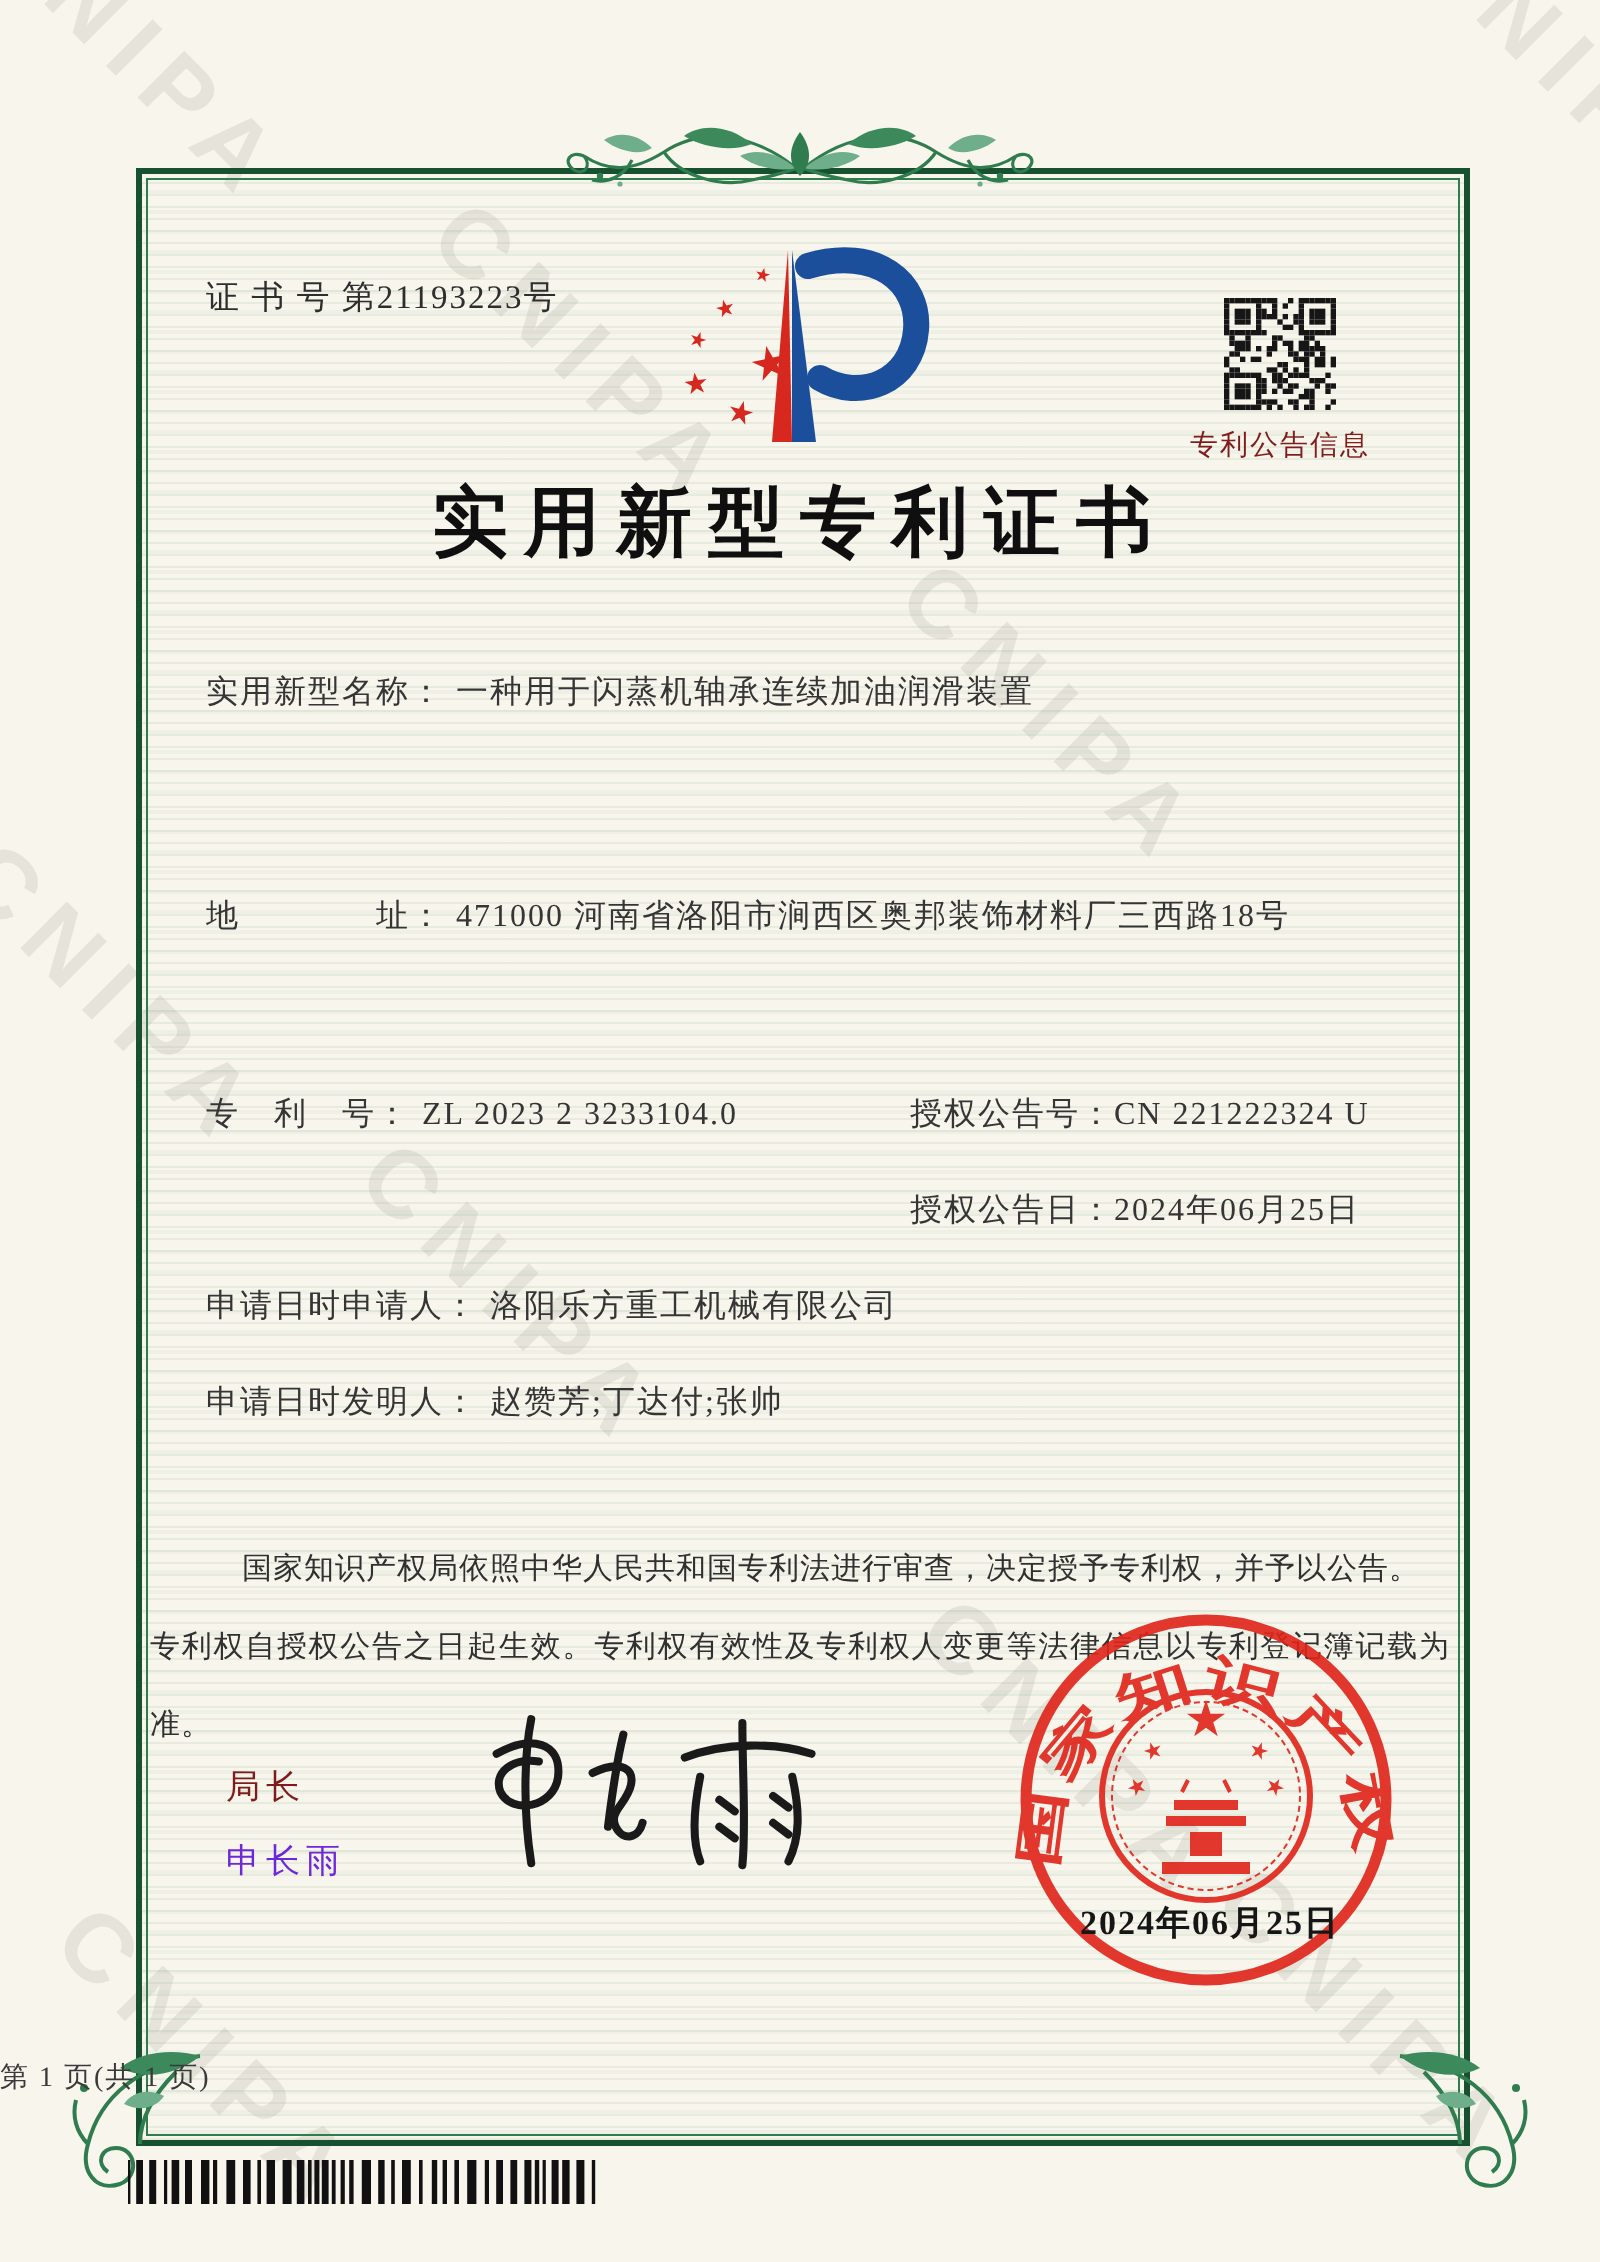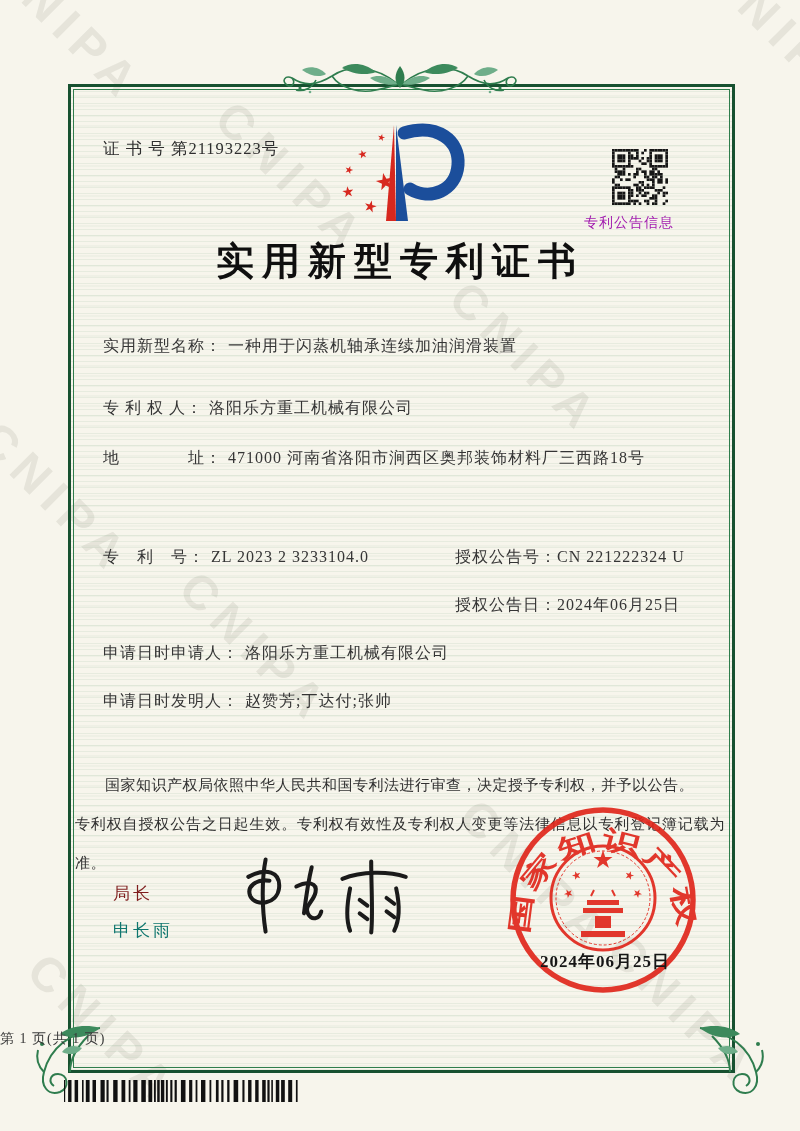--- a/index.html
+++ b/index.html
@@ -16,24 +16,24 @@
   .abs{position:absolute;}
   .cert-no{left:103px;top:138px;font-size:16.5px;color:#2e2e2e;letter-spacing:1px;}
   .title{left:0;right:0;top:236px;text-align:center;font-size:38px;font-weight:700;
          color:#0f0f0f;letter-spacing:8px;}
   .row{left:103px;font-size:16px;color:#353535;letter-spacing:1px;white-space:nowrap;}
   .row .val{margin-left:6px;}
   .row2{left:455px;font-size:16px;color:#353535;letter-spacing:1px;white-space:nowrap;}
   .statement{left:75px;width:650px;top:766px;font-size:15px;color:#303030;line-height:39px;
              letter-spacing:0.5px;text-align:justify;}
   .statement p{margin:0;}
-  .statement p.ind{text-indent:2em;}
+  .statement p.ind{text-indent:2em;padding-left:16px;}
   .sig-title{left:113px;top:882px;font-size:17px;color:#7f1d1d;letter-spacing:3px;}
-  .sig-name{left:113px;top:919px;font-size:17px;color:#0f766e;letter-spacing:3px;}
-  .qr-caption{left:584px;top:214px;width:112px;font-size:14px;color:#a21caf;letter-spacing:1px;}
+  .sig-name{left:113px;top:919px;font-size:17px;color:#6d28d9;letter-spacing:3px;}
+  .qr-caption{left:584px;top:214px;width:112px;text-align:center;font-size:14px;color:#7f1d1d;letter-spacing:1px;}
   .seal-date{left:505px;top:950px;width:200px;text-align:center;font-size:17px;font-weight:600;
              color:#161616;letter-spacing:1px;z-index:6;}
   .footer{left:0;right:0;top:1030px;text-align:left;font-size:14px;color:#3a3a3a;letter-spacing:1px;}
   svg{display:block;}
 </style>
 </head>
 <body>
 
 <div class="page">
 
@@ -331,23 +331,20 @@
       <rect x="42.67" y="53.33" width="2.67" height="2.67"></rect>
       <rect x="50.67" y="53.33" width="2.67" height="2.67"></rect>
     </svg>
   <div class="abs qr-caption">专利公告信息</div>
 
   <div class="abs title">实用新型专利证书</div>
 
   <div class="abs row" style="top:336px;">
     <span>实用新型名称：</span><span class="val">一种用于闪蒸机轴承连续加油润滑装置</span>
   </div>
-  <div class="abs row" style="top:398px;">
-    <span>专 利 权 人：</span><span class="val">洛阳乐方重工机械有限公司</span>
-  </div>
   <div class="abs row" style="top:448px;">
     <span>地　　　　址：</span><span class="val">471000 河南省洛阳市涧西区奥邦装饰材料厂三西路18号</span>
   </div>
   <div class="abs row" style="top:547px;">
     <span>专　利　号：</span><span class="val">ZL 2023 2 3233104.0</span>
   </div>
   <div class="abs row2" style="top:547px;">
     <span>授权公告号：</span><span class="val">CN 221222324 U</span>
   </div>
   <div class="abs row2" style="top:595px;">

